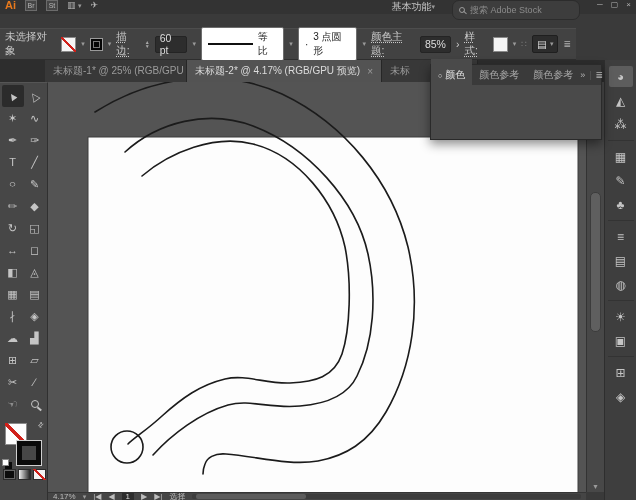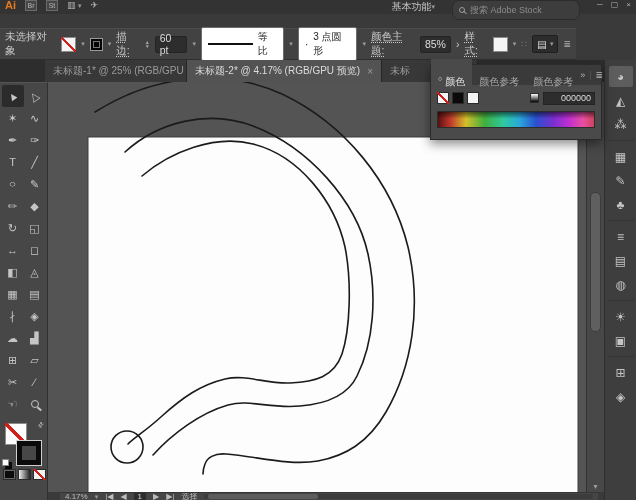--- a/index.html
+++ b/index.html
@@ -94,42 +94,42 @@
     padding-top:6px; gap:3px; }
   .dock-ic { width:24px; height:21px; display:flex; align-items:center; justify-content:center;
     color:#c5c5c5; font-size:12px; border-radius:2px; }
   .dock-ic.active { background:#5d5d5d; }
   .dock-sep { width:26px; height:1px; background:#333; margin:2px 0; }
   
   .color-panel { position:absolute; left:430px; top:64px; width:172px; height:76px; z-index:10;
     background:#4a4a4a; border:1px solid #2a2a2a; box-shadow:0 4px 10px rgba(0,0,0,.45); }
   .cp-head { height:20px; background:#3a3a3a; display:flex; align-items:center; font-size:10px;
     color:#a8a8a8; }
-  .cp-tab { padding:16px 7px; height:20px; display:flex; gap:3px; white-space:nowrap;}
+  .cp-tab { padding:16px 7px; height:20px; display:flex; align-items:center; gap:3px; white-space:nowrap;}
   .cp-tab.active { background:#4a4a4a; color:#e2e2e2; }
   .cp-right { margin-left:auto; display:flex; align-items:center; gap:4px; padding-right:4px;
     color:#b5b5b5; font-size:9px; }
   .cp-body { padding:4px 6px 0 6px; }
   .cp-row { display:flex; align-items:center; gap:3px; height:18px; }
   .cp-sq { width:12px; height:12px; border:1px solid #2c2c2c; position:relative; flex:none; }
   .cp-black { background:#0a0a0a; } .cp-white { background:#f4f4f4; }
   .cp-none { background:#f4f4f4; }
   .cp-hexwrap { margin-left:auto; display:flex; align-items:center; gap:4px; }
   .cp-ramp { width:9px; height:10px; background:linear-gradient(180deg,#fff,#000); border:1px solid #2c2c2c;}
   .cp-hex { width:52px; height:13px; background:#2d2d2d; border:1px solid #242424; color:#ddd;
     font-size:9px; display:flex; align-items:center; justify-content:flex-end; padding:0 3px; }
   .spectrum { margin-top:4px; height:17px; border:1px solid #2c2c2c;
     background:
       linear-gradient(180deg, rgba(0,0,0,.55), rgba(0,0,0,0) 45%),
       linear-gradient(90deg,#5a1010 0%,#c0392b 8%,#d4c02a 18%,#3fae3f 30%,#2ec9a0 42%,
         #29a9d8 52%,#2b4fd0 63%,#7a2fd0 74%,#c02fd0 84%,#e84fa0 93%,#d04060 100%); }
   
   .status-bar { position:absolute; left:48px; top:492px; width:538px; height:8px; background:#454545;
     border-top:1px solid #353535; display:flex; align-items:center; gap:7px; padding:0 5px;
-    font-size:8px; color:#bdbdbd; overflow:hidden;margin-left:12px; }
+    font-size:8px; color:#bdbdbd; overflow:hidden; }
   .sb-field { background:#2d2d2d; padding:0 4px; color:#ddd; }
   .hscroll { flex:1; height:5px; background:#3c3c3c; border-radius:2px; position:relative; }
   .hthumb { position:absolute; left:4px; top:0; width:110px; height:5px; background:#5c5c5c; border-radius:2px;}
 </style>
 </head>
 <body>
 
 <div id="stage">
 
   <div class="app-bar">
@@ -356,32 +356,20 @@
         <span>颜色</span>
       </span>
       <span class="cp-tab">颜色参考</span>
       <span class="cp-tab">颜色参考</span>
       <span class="cp-right">
         <span>»</span>
         <span style="color:#555">|</span>
         <span>≣</span>
       </span>
     </div>
-    <div class="cp-body">
-      <div class="cp-row">
-        <span class="cp-sq cp-none sw slash"></span>
-        <span class="cp-sq cp-black"></span>
-        <span class="cp-sq cp-white"></span>
-        <span class="cp-hexwrap">
-          <span class="cp-ramp"></span>
-          <span class="cp-hex">000000</span>
-        </span>
-      </div>
-      <div class="spectrum"></div>
-    </div>
   </div>
 
   <div class="status-bar">
     <span>4.17%</span>
     <span class="caret">▾</span>
     <span>|◀</span>
     <span>◀</span>
     <span class="sb-field">1</span>
     <span>▶</span>
     <span>▶|</span>

